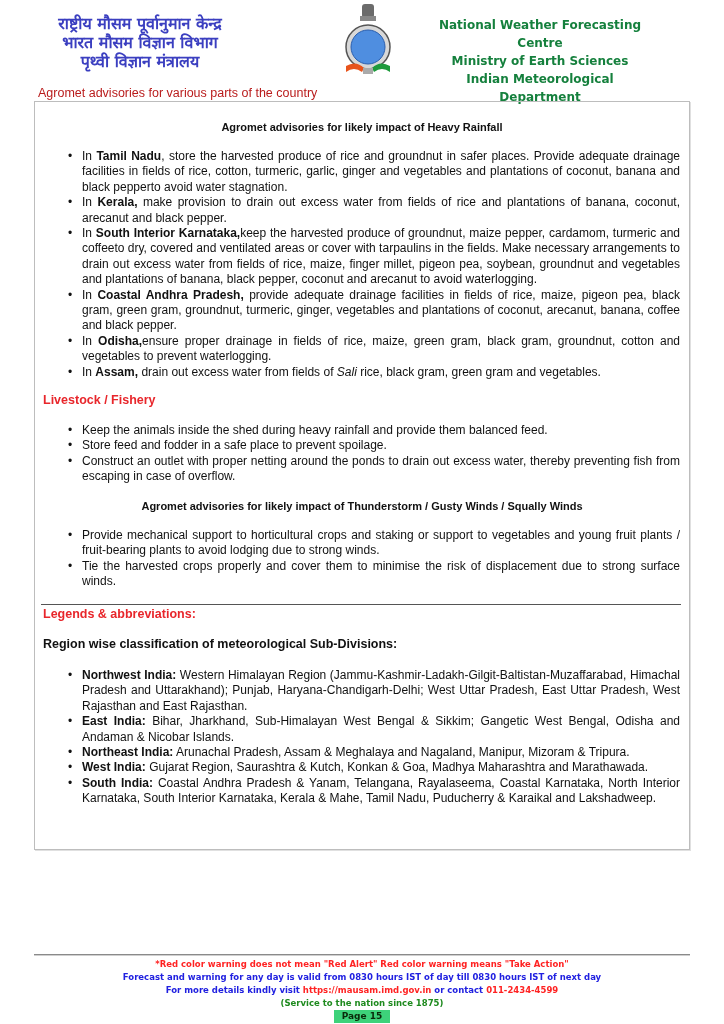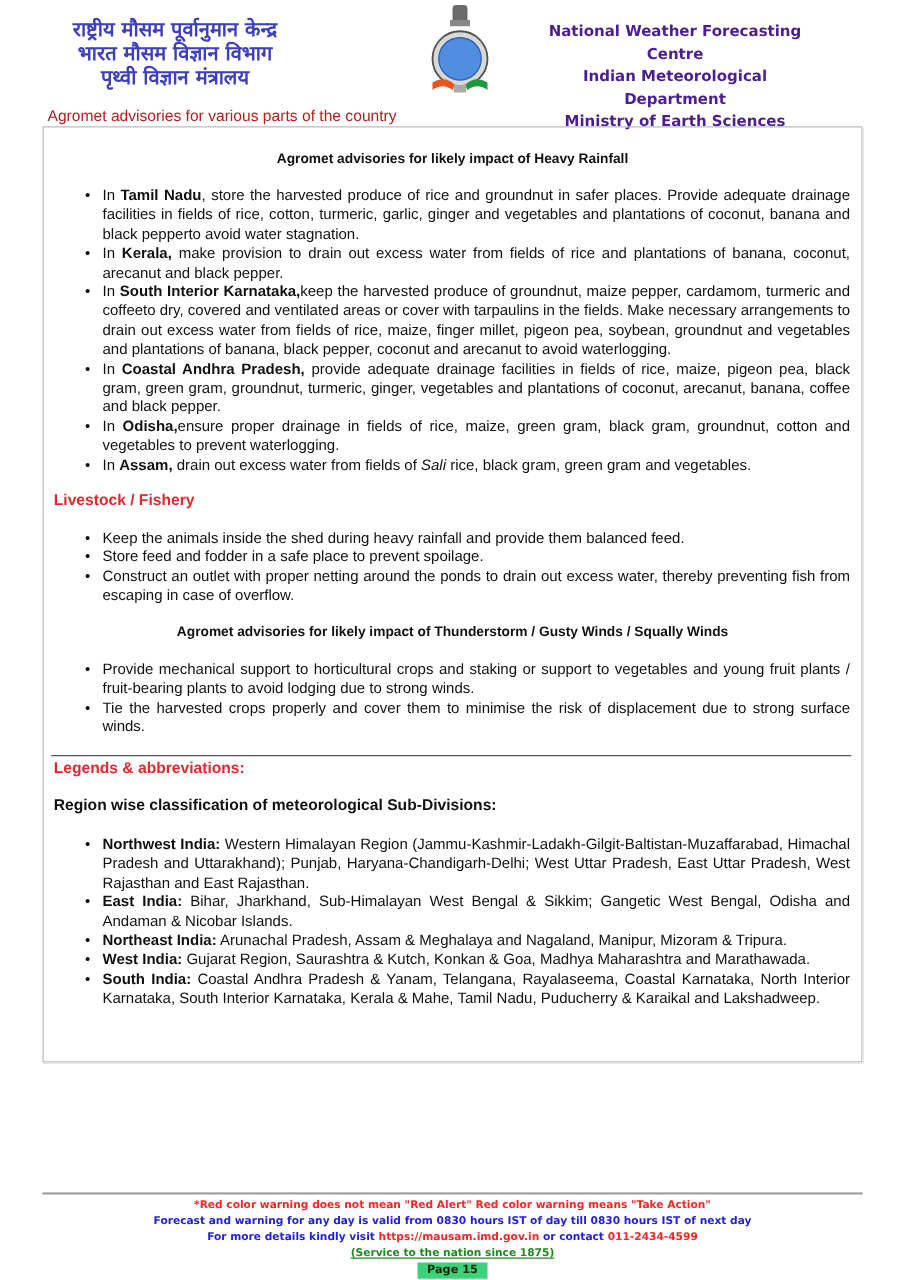--- a/index.html
+++ b/index.html
@@ -6,21 +6,21 @@
     html, body { width: 724px; height: 1024px; background: #ffffff; overflow: hidden; }
     body { position: relative; font-family: "Liberation Sans", sans-serif; color: #111; }
 
     .hdr-hindi {
       position: absolute; left: 40px; top: 14px; width: 200px;
       text-align: center; color: #3b3fc0;
       font-family: "DejaVu Sans", sans-serif; font-size: 16px; line-height: 19px; font-weight: bold;
     }
     .hdr-eng {
       position: absolute; left: 430px; top: 16px; width: 220px;
-      text-align: center; color: #4c1d95;
+      text-align: center; color: #15803d;
       font-family: "DejaVu Sans", sans-serif; font-size: 12px; line-height: 18px; font-weight: bold;
     }
     .emblem { position: absolute; left: 336px; top: 2px; width: 64px; height: 80px; }
 
     .page-heading {
       position: absolute; left: 38px; top: 86px;
       color: #b91c1c; font-size: 12.5px; font-weight: normal;
     }
 
     .box {
@@ -55,21 +55,21 @@
     .footer-rule {
       position: absolute; left: 34px; top: 954px; width: 656px; height: 2px;
       background: #8a8a8a; border-bottom: 1px solid #cfcfcf;
     }
     .footer {
       position: absolute; left: 0; top: 958px; width: 724px; text-align: center;
       font-family: "DejaVu Sans", sans-serif; font-weight: bold; font-size: 8.5px; line-height: 13px;
     }
     .f-red { color: #ff2222; }
     .f-blue { color: #2020e0; }
-    .f-green { color: #1e8a1e; text-decoration: underline; }
+    .f-green { color: #1e8a1e; }
     .page-badge {
       display: inline-block; background: #3dd27a; color: #0a2a0a;
       padding: 0 8px; line-height: 13px; font-size: 9px;
     }
   </style>
 </head>
 <body>
 
 <div class="hdr-hindi">
   <div>राष्ट्रीय मौसम पूर्वानुमान केन्द्र</div>
@@ -85,22 +85,22 @@
     <circle cx="32" cy="45" r="17" fill="#4f8ee0"></circle>
     <circle cx="32" cy="45" r="17" fill="none" stroke="#2b5fae" stroke-width="1"></circle>
     <path d="M10 64 q10 -6 18 2 l-2 4 q-8 -6 -16 0 z" fill="#e8541c"></path>
     <path d="M54 64 q-10 -6 -18 2 l2 4 q8 -6 16 0 z" fill="#1e9a3c"></path>
     <rect x="27" y="66" width="10" height="6" fill="#aaa"></rect>
   </svg>
 </div>
 
 <div class="hdr-eng">
   <div>National Weather Forecasting Centre</div>
+  <div>Ministry of Earth Sciences</div>
   <div>Indian Meteorological Department</div>
-  <div>Ministry of Earth Sciences</div>
 </div>
 
 <div class="page-heading">Agromet advisories for various parts of the country</div>
 
 <div class="box">
 
   <div class="sec-title" style="top:19px;">Agromet advisories for likely impact of Heavy Rainfall</div>
 
   <ul class="bl" style="top:47px;">
     <li><span>In </span><b>Tamil Nadu</b><span>, store the harvested produce of rice and groundnut in safer places. Provide adequate drainage facilities in fields of rice, cotton, turmeric, garlic, ginger and vegetables and plantations of coconut, banana and black pepperto avoid water stagnation.</span></li>

